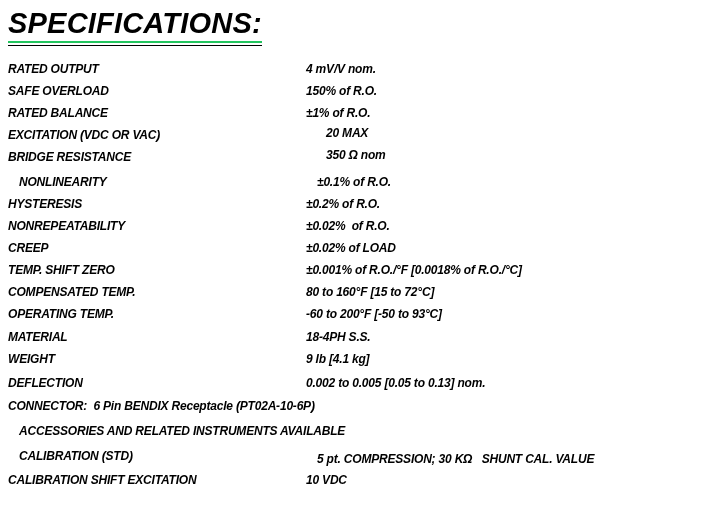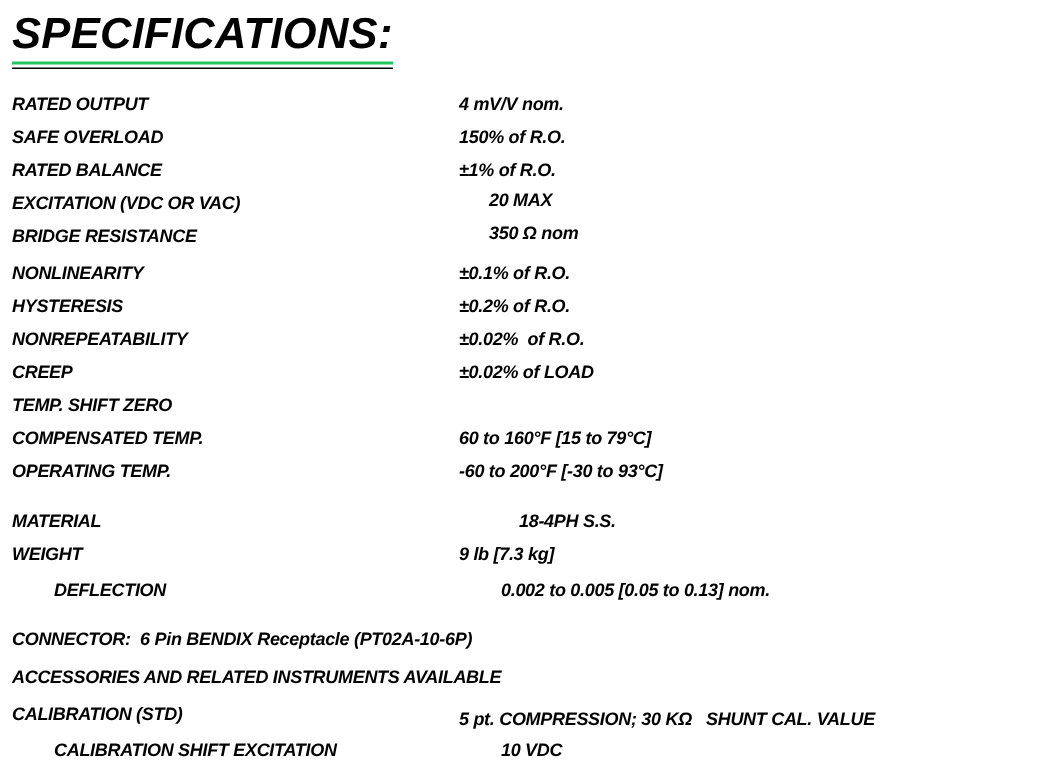--- a/index.html
+++ b/index.html
@@ -48,23 +48,23 @@
     grid-template-columns: 298px 1fr;
     line-height: 22px;
   }
   .cell {
     white-space: pre-wrap;
   }
   .full-line {
     line-height: 22px;
     white-space: pre-wrap;
   }
-  .gap-1 { margin-top: 11px; gap: 40px; }
-  .gap-2 { margin-top: 2px; margin-left: 28px; }
-  .gap-3 { margin-top: 3px; }
+  .gap-1 { margin-top: 1px; }
+  .gap-2 { margin-top: 2px; }
+  .gap-3 { margin-top: 3px; margin-left: 11px; }
   .v-up   { position: relative; top: -2px; margin-left: 20px; }
   .v-down { position: relative; top: 3px; }
 </style>
 </head>
 <body>
 
 <div class="page">
 
   <h1 class="title">SPECIFICATIONS:</h1>
 
@@ -101,38 +101,39 @@
     <div class="row">
       <span class="cell">NONREPEATABILITY</span>
       <span class="cell">±0.02%  of R.O.</span>
     </div>
     <div class="row">
       <span class="cell">CREEP</span>
       <span class="cell">±0.02% of LOAD</span>
     </div>
     <div class="row">
       <span class="cell">TEMP. SHIFT ZERO</span>
+      <span class="cell">±0.001% of R.O./°F [0.0018% of R.O./°C]</span>
     </div>
     <div class="row">
     </div>
     <div class="row">
       <span class="cell">COMPENSATED TEMP.</span>
-      <span class="cell">60 to 160°F [15 to 79°C]</span>
+      <span class="cell">80 to 160°F [15 to 72°C]</span>
     </div>
     <div class="row">
       <span class="cell">OPERATING TEMP.</span>
-      <span class="cell">-60 to 200°F [-30 to 93°C]</span>
+      <span class="cell">-60 to 200°F [-50 to 93°C]</span>
     </div>
     <div class="row gap-1">
       <span class="cell">MATERIAL</span>
       <span class="cell">18-4PH S.S.</span>
     </div>
     <div class="row">
       <span class="cell">WEIGHT</span>
-      <span class="cell">9 lb [7.3 kg]</span>
+      <span class="cell">9 lb [4.1 kg]</span>
     </div>
     <div class="row gap-2">
       <span class="cell">DEFLECTION</span>
       <span class="cell">0.002 to 0.005 [0.05 to 0.13] nom.</span>
     </div>
 
     <div class="full-line gap-1">CONNECTOR:  6 Pin BENDIX Receptacle (PT02A-10-6P)</div>
     <div class="full-line gap-3">ACCESSORIES AND RELATED INSTRUMENTS AVAILABLE</div>
 
     <div class="row gap-3">

